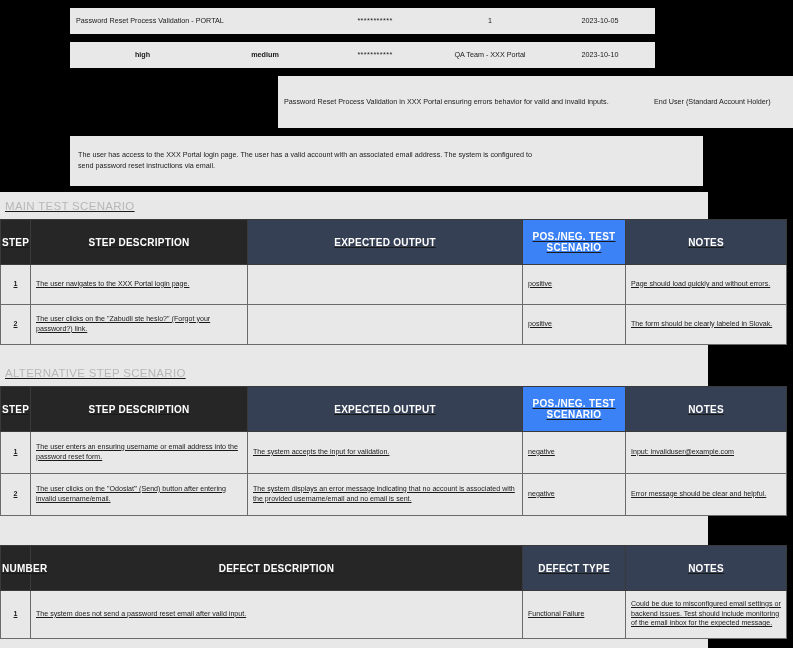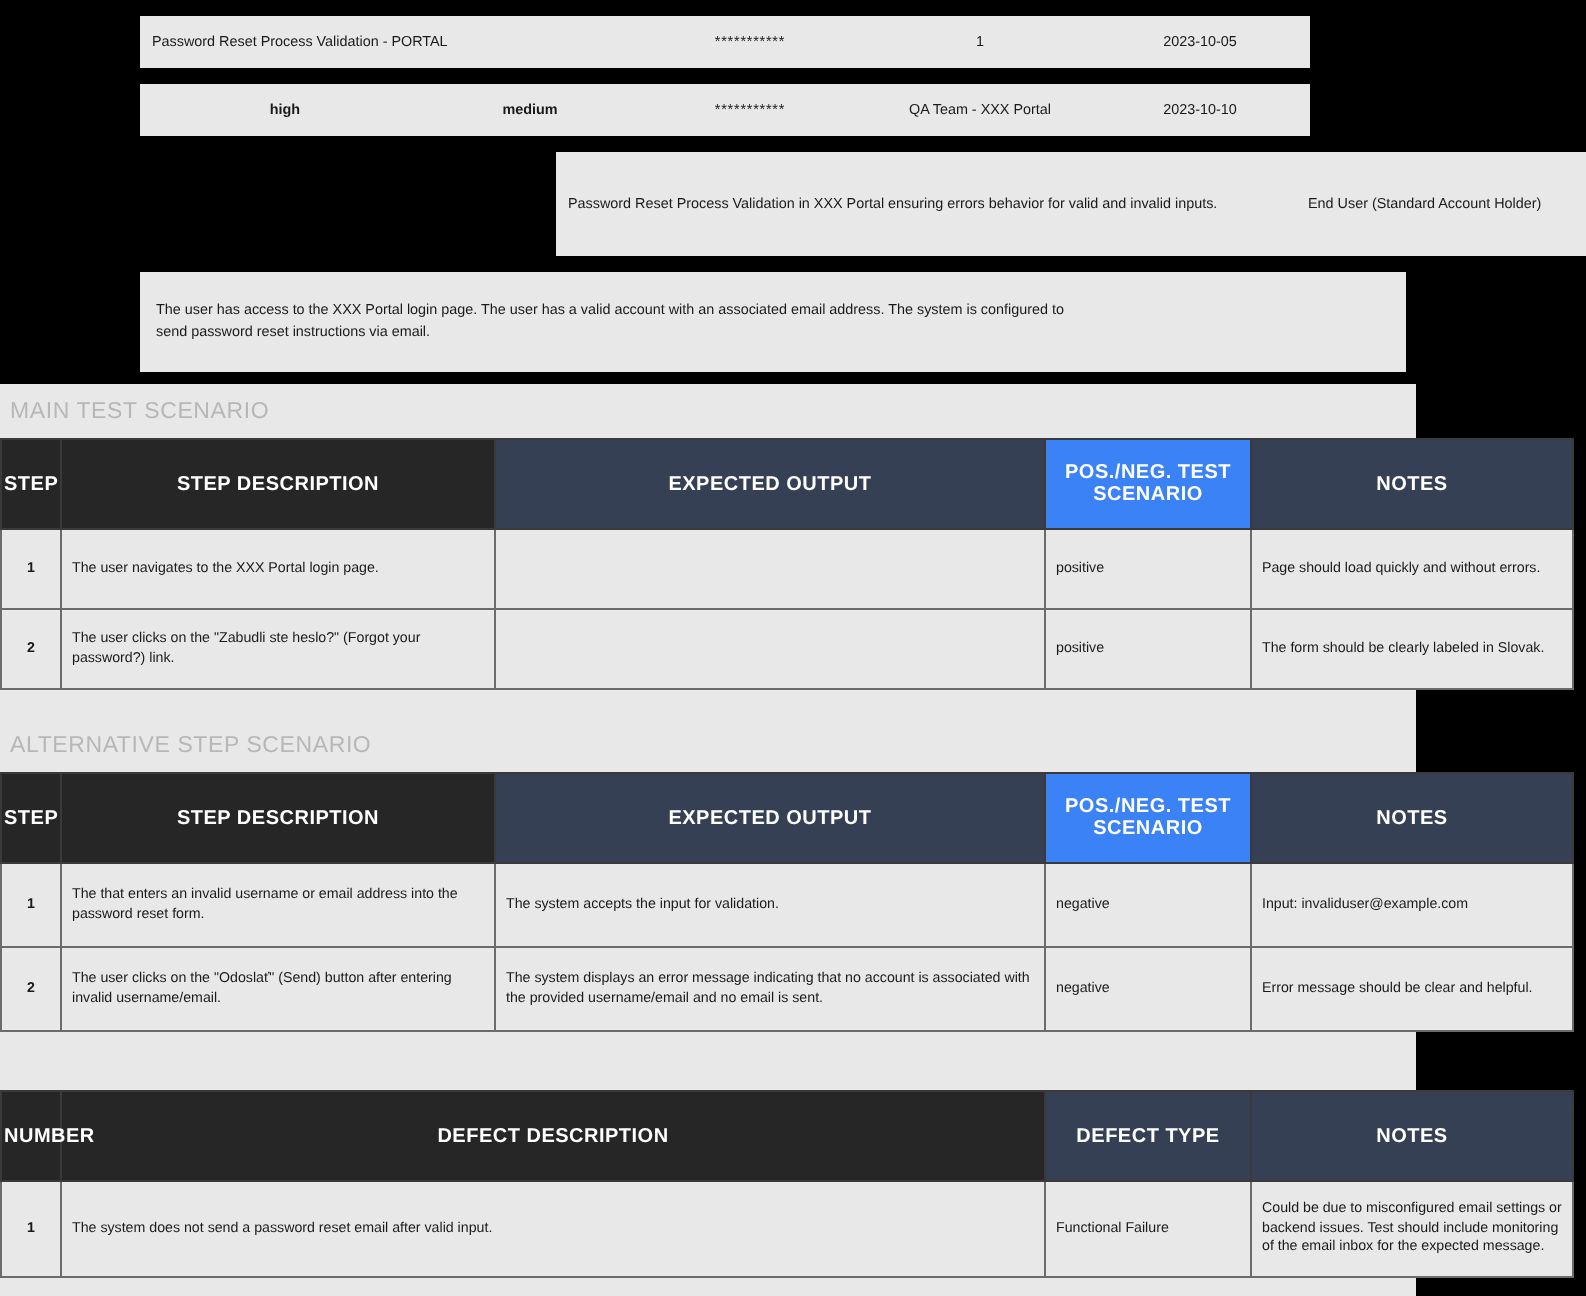--- a/index.html
+++ b/index.html
@@ -68,20 +68,21 @@
     padding-right: 110px;
     box-sizing: border-box;
   }
 
   
   .sheet {
     position: absolute;
     left: 0; top: 192px;
     width: 708px; height: 456px;
     background: #e8e8e8;
+    text-decoration: underline;
   }
 
   .section-title {
     font-size: 11.5px;
     font-weight: normal;
     color: #b7b7b7;
     letter-spacing: 0.3px;
     padding-left: 5px;
     font-family: "Liberation Sans", sans-serif;
   }
@@ -221,21 +222,21 @@
           <th class="hdr-dark">STEP</th>
           <th class="hdr-dark">STEP DESCRIPTION</th>
           <th class="hdr-navy">EXPECTED OUTPUT</th>
           <th class="hdr-light">POS./NEG. TEST SCENARIO</th>
           <th class="hdr-navy">NOTES</th>
         </tr>
       </thead>
       <tbody>
         <tr style="height:42px">
           <td class="num">1</td>
-          <td>The that enters an invalid username or email address into the password reset form.</td>
+          <td>The user enters an ensuring username or email address into the password reset form.</td>
           <td class="bluefill">The system accepts the input for validation.</td>
           <td>negative</td>
           <td>Input: invaliduser@example.com</td>
         </tr>
         <tr style="height:42px">
           <td class="num">2</td>
           <td>The user clicks on the "Odoslať" (Send) button after entering invalid username/email.</td>
           <td class="bluefill">The system displays an error message indicating that no account is associated with the provided username/email and no email is sent.</td>
           <td>negative</td>
           <td>Error message should be clear and helpful.</td>

